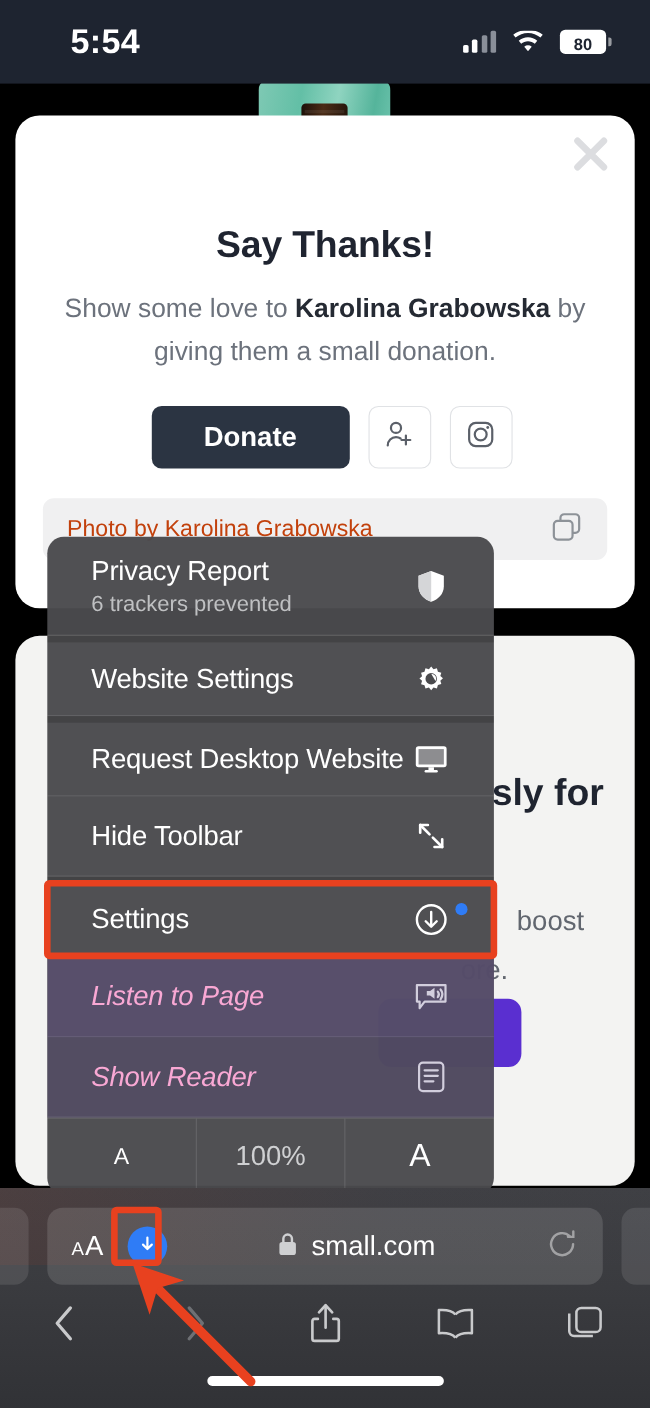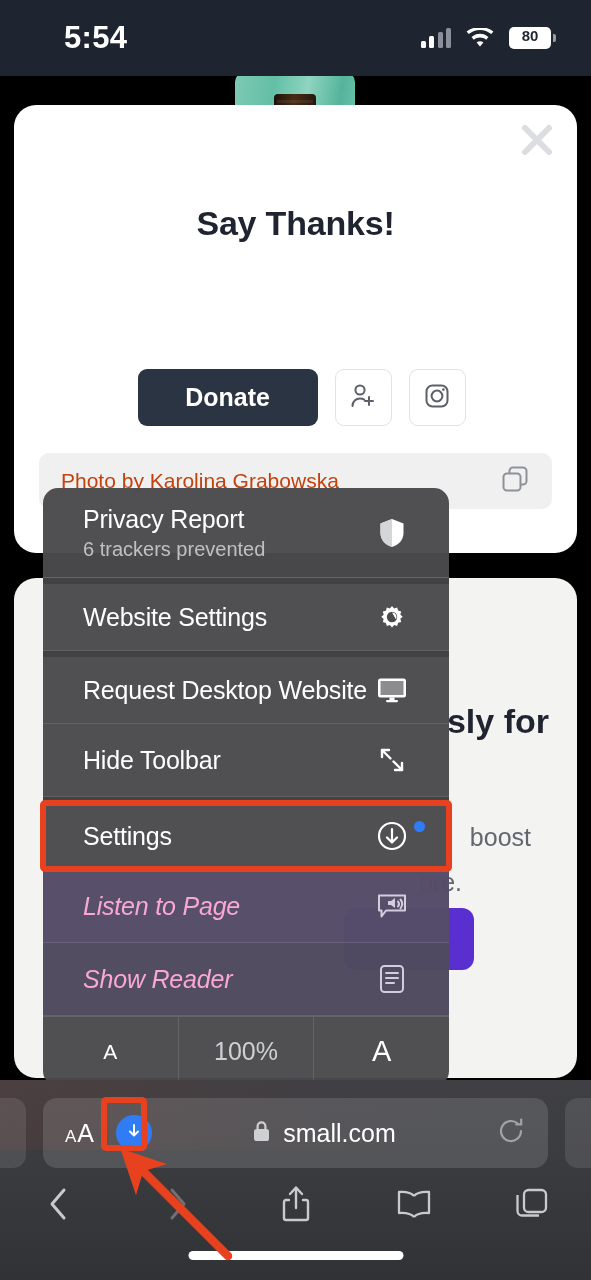--- a/index.html
+++ b/index.html
@@ -33,21 +33,21 @@
   .status-right { display:flex; align-items:center; gap:15px; }
   .bars { display:flex; align-items:flex-end; gap:3.5px; height:20px; }
   .bars i { display:block; width:5px; background:#fff; border-radius:1.5px; }
   .bars i:nth-child(1){height:7px;background:#fff;}
   .bars i:nth-child(2){height:12px;background:#fff;}
   .bars i:nth-child(3){height:16px;background:#8a8f99;}
   .bars i:nth-child(4){height:20px;background:#8a8f99;}
   .wifi { width:28px; height:21px; position:relative; }
   .battery {
     width:42px; height:22px; border-radius:5px;
-    background:#fff; display:flex; align-items:flex-start;
+    background:#fff; display:flex; align-items:flex-end;
     justify-content:center; position:relative;
   }
   .battery span { color:#1e2430; font-size:15px; font-weight:700; }
   .battery:after {
     content:""; position:absolute; right:-5px; top:7px;
     width:3px; height:8px; border-radius:0 2px 2px 0;
     background:rgba(255,255,255,.55);
   }
 
   
@@ -326,20 +326,23 @@
   <div class="modal"></div>
 
   <div class="modal-close">
     <svg width="42" height="42" viewBox="0 0 42 42">
       <path d="M9 9 L33 33 M33 9 L9 33" stroke="#dcdde0" stroke-width="6" stroke-linecap="round"></path>
     </svg>
   </div>
 
   <div class="modal-title">Say Thanks!</div>
 
+  <div class="modal-sub">
+    <span>Show some love to </span><b>Karolina Grabowska</b><span> by giving them a small donation.</span>
+  </div>
 
   <div class="action-row">
     <div class="btn-donate">Donate</div>
     <div class="btn-icon">
       <span>
         <svg width="28" height="28" viewBox="0 0 28 28" fill="none" stroke="#5b6069" stroke-width="2" stroke-linecap="round">
           <circle cx="11" cy="8" r="4.6"></circle>
           <path d="M3.5 24c0-4.4 3.4-7.6 7.5-7.6 1.6 0 3 .4 4.2 1.2"></path>
           <path d="M20 15v8M16 19h8"></path>
         </svg>

